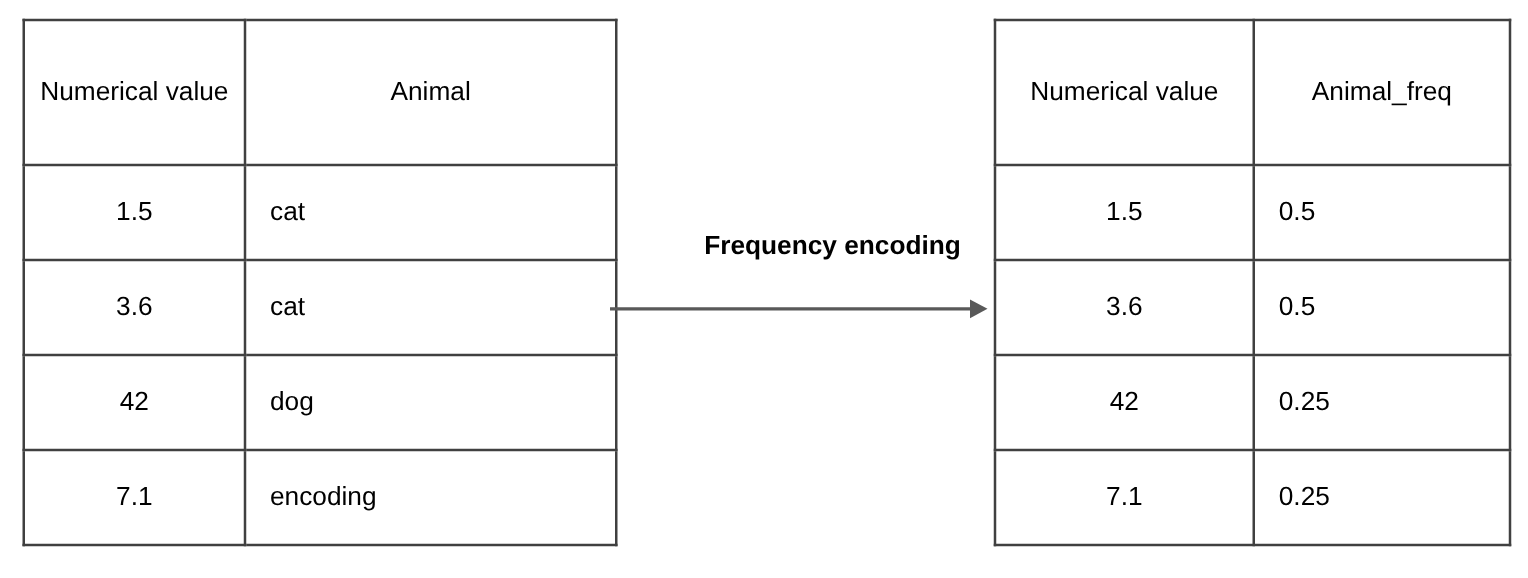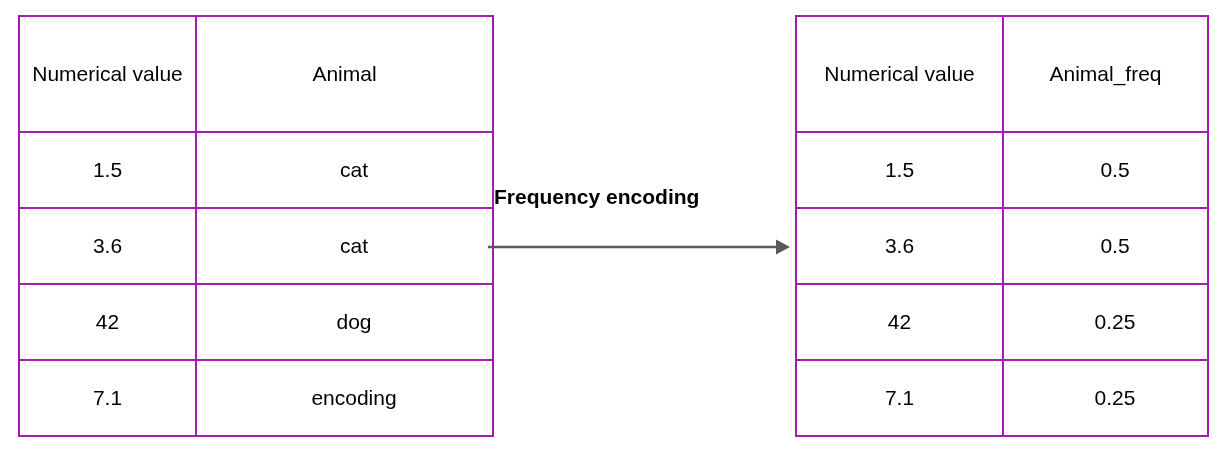--- a/index.html
+++ b/index.html
@@ -23,41 +23,41 @@
 
   
   .data-table {
     position: absolute;
     border-collapse: collapse;
     table-layout: fixed;
     background: #ffffff;
   }
   .data-table td,
   .data-table th {
-    border: 2px solid #a21caf;
+    border: 2px solid #404040;
     background: #ffffff;
     font-weight: normal;
     font-size: 21px;
     line-height: 1.22;
     color: #000000;
     padding: 0;
     vertical-align: middle;
   }
   .data-table .hdr {
     height: 114px;
     text-align: center;
   }
   .data-table .cell {
     height: 74px;
   }
   .col-num {
     text-align: center;
   }
   .col-cat {
-    text-align: center;
+    text-align: left;
     padding-left: 19px !important;
   }
 
   
   #table-source {
     left: 18px;
     top: 15px;
     width: 474px;
   }
   #table-source col.c1 { width: 177px; }
@@ -78,21 +78,21 @@
     left: 488px;
     top: 185px;
     width: 306px;
     height: 90px;
   }
   .arrow-label {
     position: absolute;
     left: 6px;
     top: 0;
     width: 344px;
-    text-align: left;
+    text-align: center;
     font-size: 21px;
     font-weight: bold;
     color: #000000;
     white-space: nowrap;
   }
   .arrow-svg {
     position: absolute;
     left: 0;
     top: 50px;
     width: 306px;

